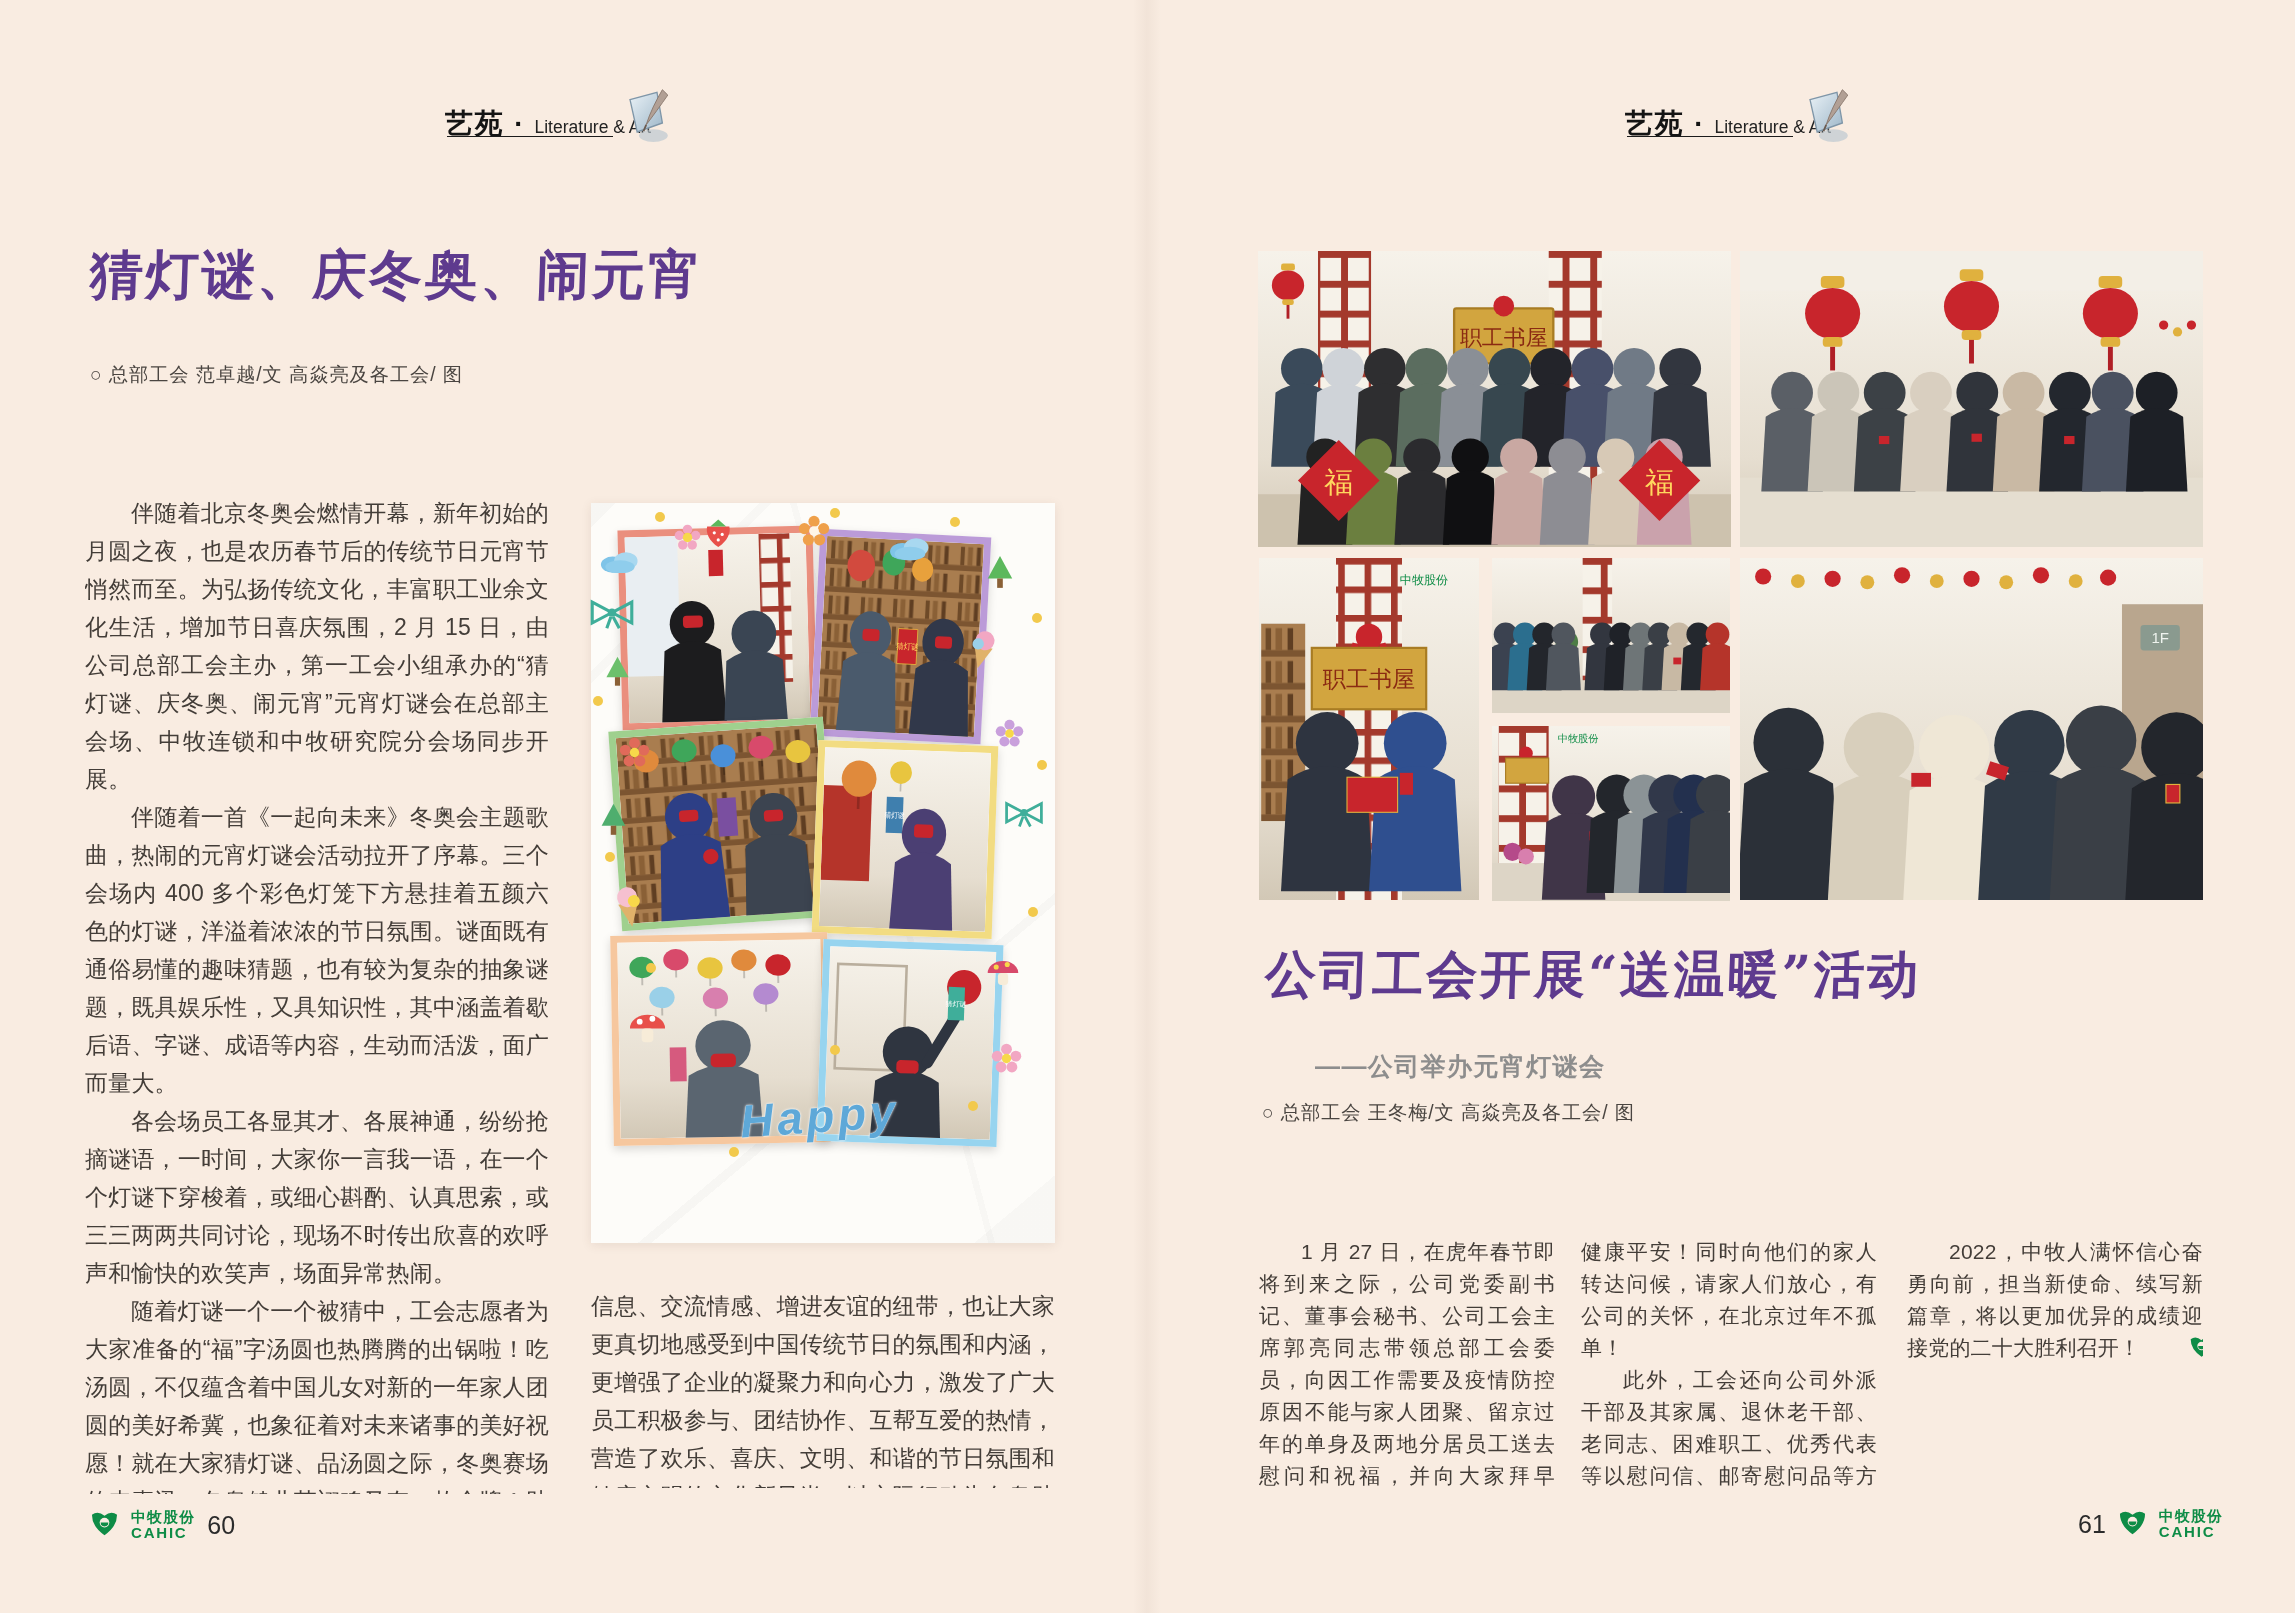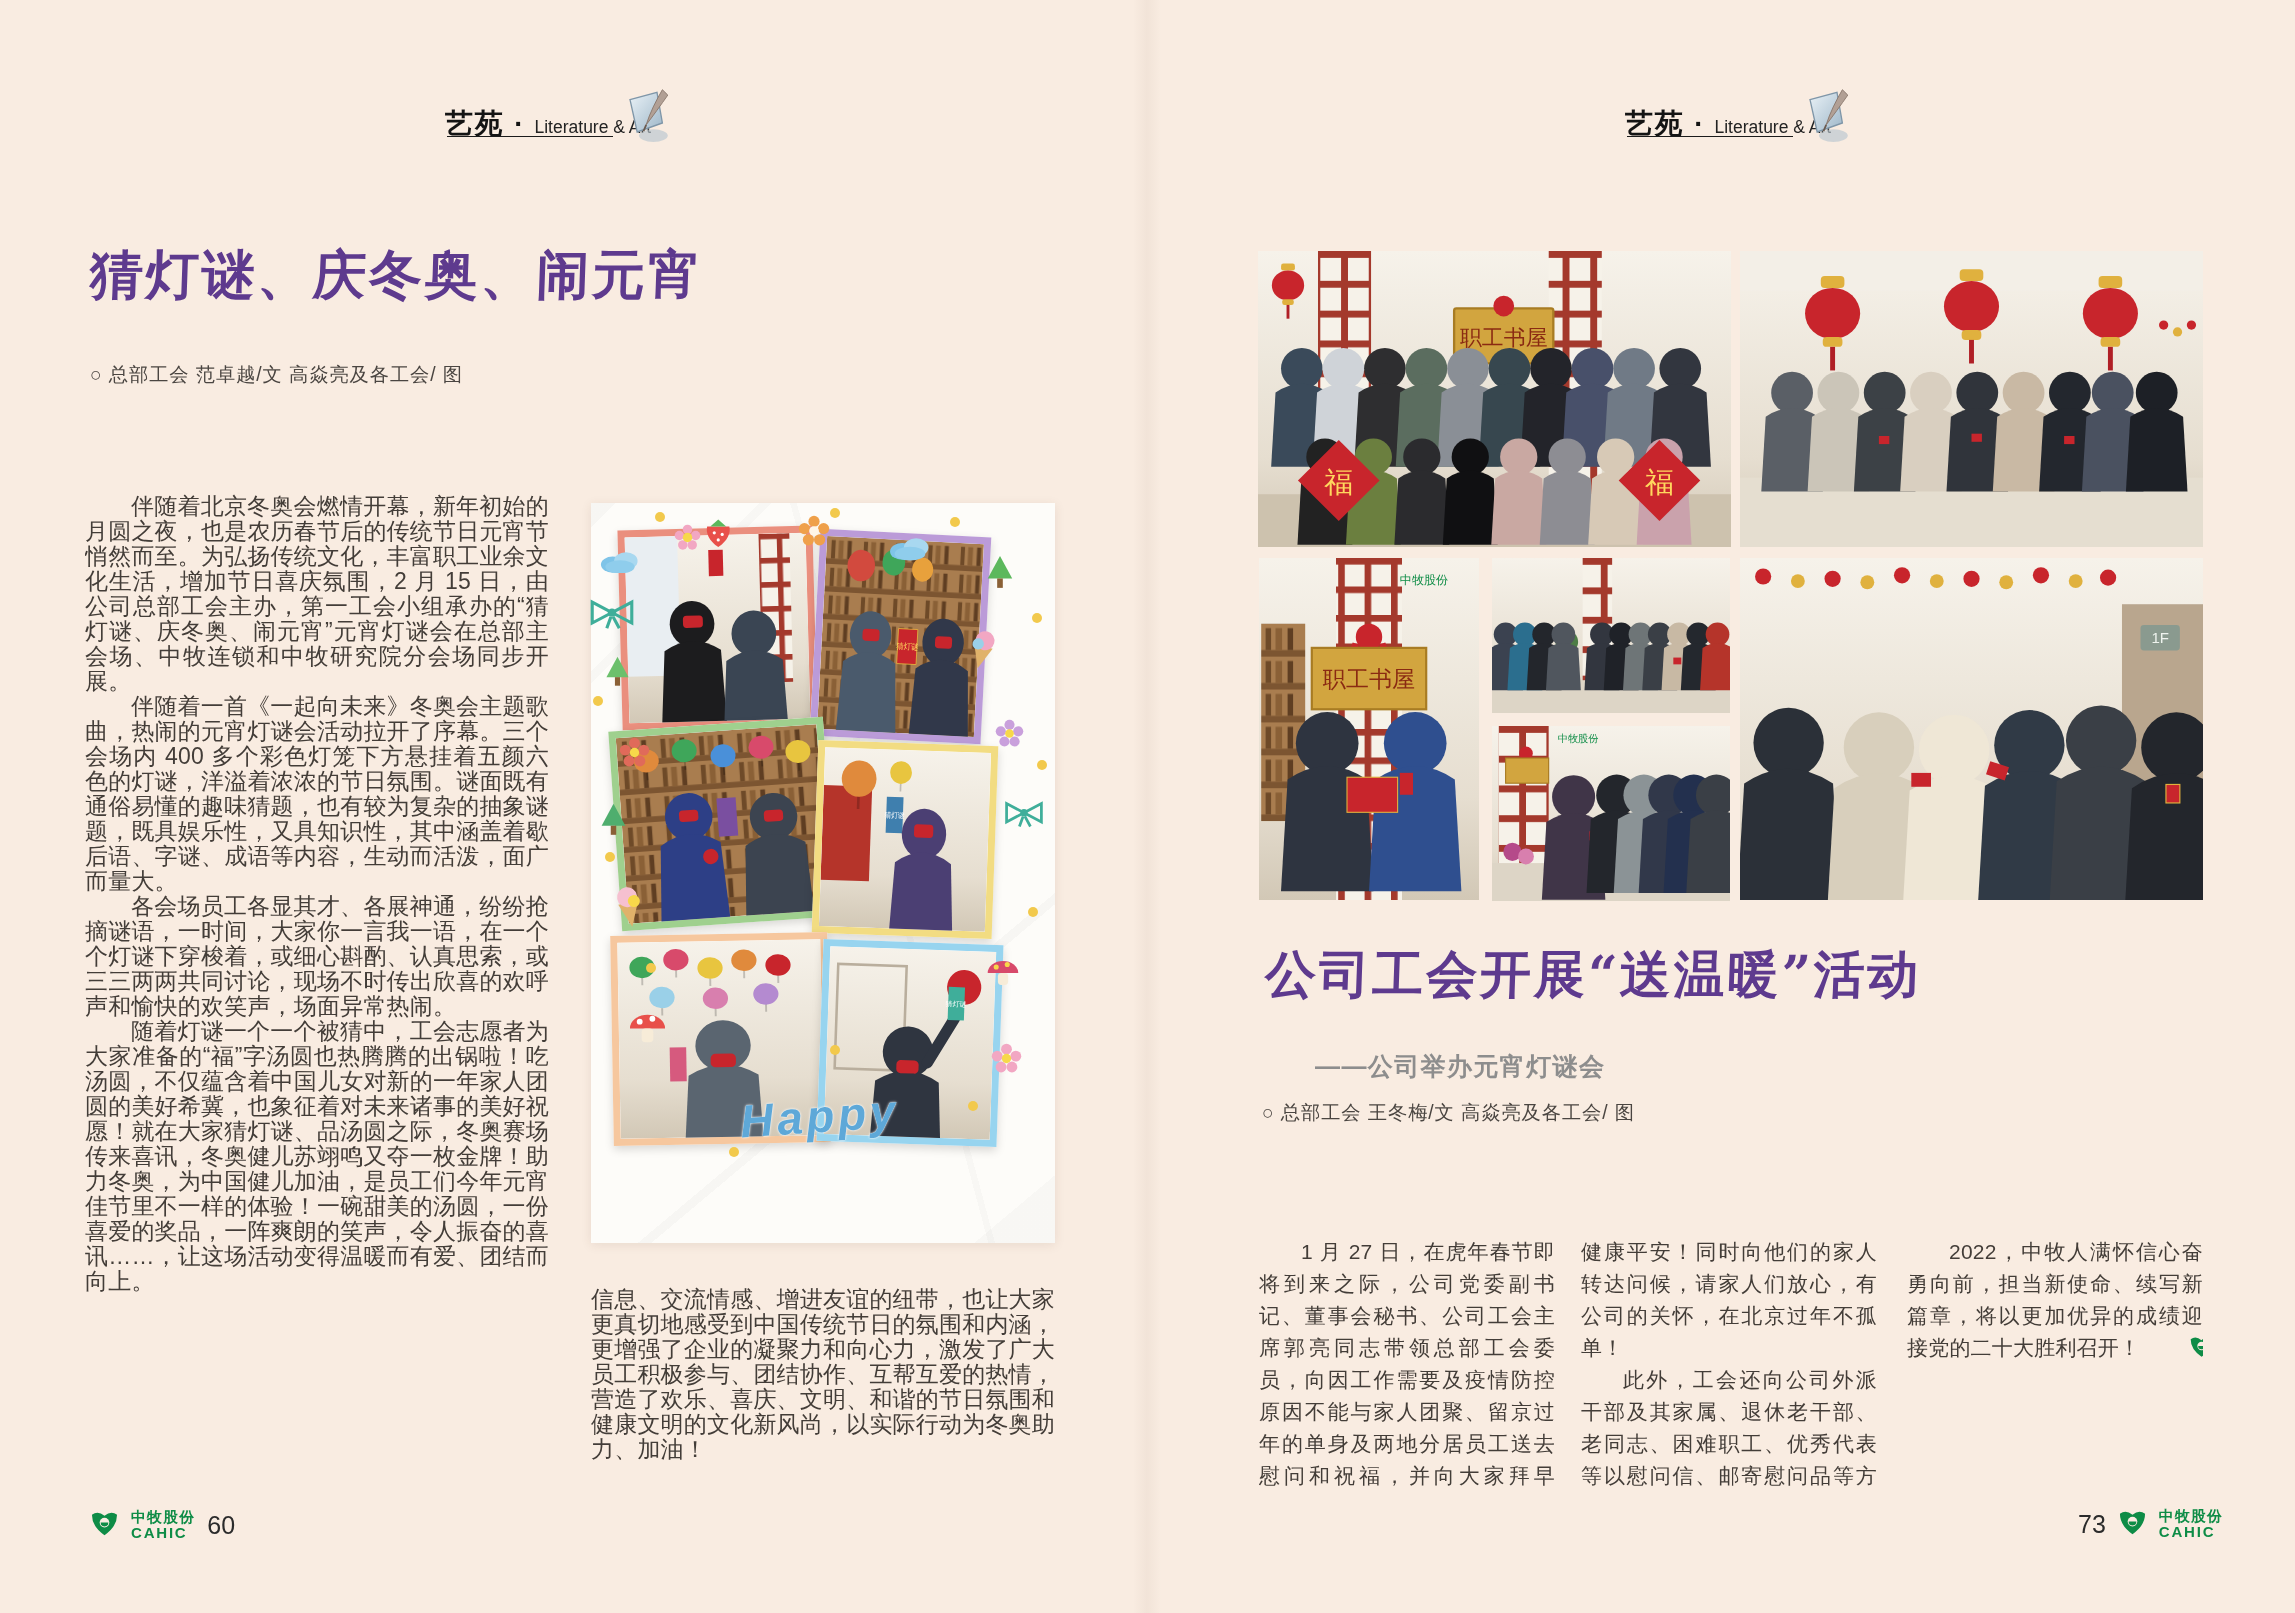--- a/index.html
+++ b/index.html
@@ -16,21 +16,21 @@
   
   .big-title{position:absolute;font-family:"DejaVu Serif", serif;font-weight:700;
              color:#5e3a8e;font-size:53px;letter-spacing:2.8px;white-space:nowrap;
              transform:skewX(-2deg);}
   .sub-title{position:absolute;font-size:25px;font-weight:700;color:#8d8d8d;letter-spacing:1.4px;}
   .byline{position:absolute;font-size:19.3px;color:#4a4541;letter-spacing:0.9px;}
   
   .col{position:absolute;text-align:justify;overflow:hidden;}
   .col p{margin:0;}
   .ind{text-indent:2em;}
-  .l-col{font-size:23px;line-height:25px;letter-spacing:0.2px;}
+  .l-col{font-size:23px;line-height:38px;letter-spacing:0.2px;}
   .r-col{font-size:21px;line-height:32px;letter-spacing:0.2px;}
   
   .ph{position:absolute;overflow:hidden;background:#d8cfc2;}
   .ph svg{display:block;width:100%;height:100%;}
   
   .paper{position:absolute;left:591px;top:503px;width:464px;height:740px;
      background:
        linear-gradient(135deg, rgba(0,0,0,.025) 0 2%, transparent 2% 14%, rgba(0,0,0,.02) 14% 15%, transparent 15%),
        linear-gradient(-40deg, rgba(0,0,0,.018) 0 6%, transparent 6% 30%, rgba(0,0,0,.022) 30% 31%, transparent 31%),
        linear-gradient(75deg, transparent 0 60%, rgba(0,0,0,.02) 60% 61%, transparent 61%),
@@ -572,21 +572,21 @@
     </div>
     <div class="col r-col" style="left:1907px;top:1236px;width:296px;height:260px;">
       <p class="ind"><span>2022，中牧人满怀信心奋勇向前，担当新使命、续写新篇章，将以更加优异的成绩迎接党的二十大胜利召开！</span><span class="endmark"><svg viewBox="0 0 30 26">
               <path d="M2,4 Q8,-1 15,5 Q22,-1 28,4 Q28,16 15,25 Q2,16 2,4 Z" fill="#0e8c46"></path>
               <circle cx="15" cy="12" r="5" fill="#f9ece1"></circle>
               <path d="M11,12 a4,4 0 1,0 8,0 Z" fill="#0e8c46"></path>
             </svg></span></p>
     </div>
 
     <div class="footer" style="left:2078px;top:1509px;">
-      <span class="pagenum">73</span>
+      <span class="pagenum">61</span>
       <div style="width:29px;height:29px;">
         <svg viewBox="0 0 30 26">
             <path d="M2,4 Q8,-1 15,5 Q22,-1 28,4 Q28,16 15,25 Q2,16 2,4 Z" fill="#0e8c46"></path>
             <circle cx="15" cy="12" r="5" fill="#f9ece1"></circle>
             <path d="M11,12 a4,4 0 1,0 8,0 Z" fill="#0e8c46"></path>
           </svg>
       </div>
       <div class="brandtxt">
         <span class="b1">中牧股份</span>
         <span class="b2">CAHIC</span>

